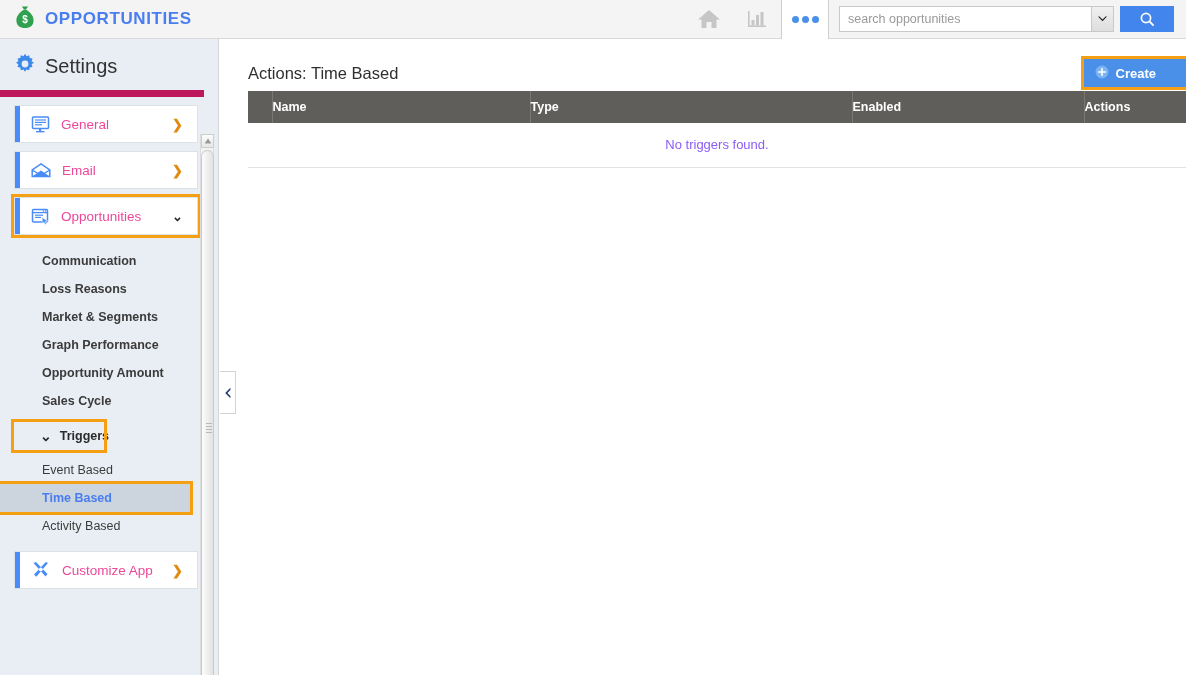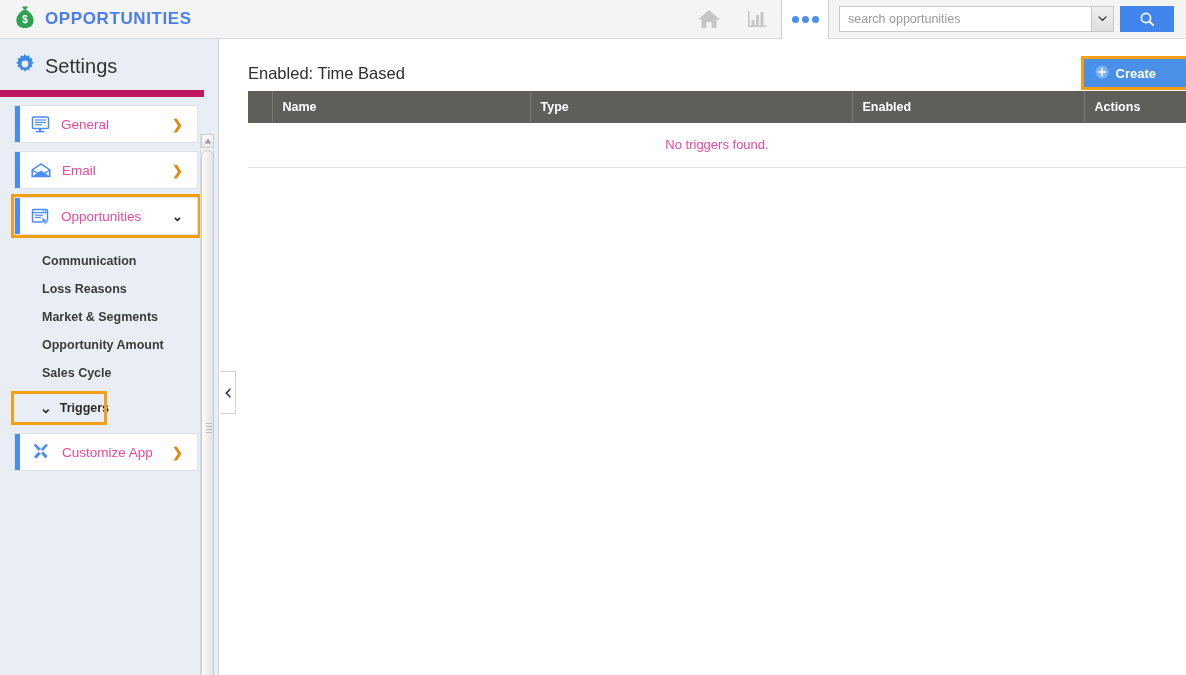--- a/index.html
+++ b/index.html
@@ -146,27 +146,27 @@
   #create-btn {
     margin-left: auto; margin-right: 0;
     background: #4a90e8; color: #ffffff; font-size: 13px; font-weight: bold;
     height: 28px; padding: 0 30px 0 11px; border: none; cursor: pointer;
     display: flex; align-items: center; gap: 7px;
     outline: 3px solid #f5a012;
   }
   #tbl { width: 938px; border-collapse: collapse; margin-left: 12px; table-layout: fixed; }
   #tbl thead th {
     background: #605e5b; color: #ffffff; font-size: 12.5px; font-weight: bold;
-    text-align: left; height: 32px; padding-left: 10px;
+    text-align: left; height: 32px; 
     border-right: 1px solid #7a7875;
   }
   #tbl thead th:last-child { border-right: none; }
   #tbl thead th.chk { width: 24px; padding: 0; }
   #empty-row td {
-    text-align: center; font-size: 13px; color: #ec4899;
+    text-align: center; font-size: 13px; color: #8b5cf6;
     padding: 14px 0 15px 0; border-bottom: 1px solid #e2e2e2;
   }
 </style>
 </head>
 <body>
 
 <div id="topbar">
   <div id="brand">
     <span>
       <svg width="22" height="24" viewBox="0 0 22 24">
@@ -267,27 +267,33 @@
       </svg>
     </span>
     <span class="nc-label">Opportunities</span>
     <span class="nc-chev dark">⌄</span>
   </div>
 
   <div style="margin-top:12px;">
     <div class="sub-item">Communication</div>
     <div class="sub-item">Loss Reasons</div>
     <div class="sub-item">Market &amp; Segments</div>
+    <div class="sub-item">Graph Performance</div>
     <div class="sub-item">Opportunity Amount</div>
     <div class="sub-item">Sales Cycle</div>
   </div>
 
   <div class="grp-item highlight" style="margin-top:7px;">
     <span style="font-size:14px;">⌄</span>
     <span>Triggers</span>
+  </div>
+  <div style="margin-top:6px;">
+    <div class="leaf-item">Event Based</div>
+    <div class="leaf-item selected highlight">Time Based</div>
+    <div class="leaf-item">Activity Based</div>
   </div>
 
   <div class="nav-card" style="margin-top:11px;">
     <span class="nc-icon">
       <svg width="20" height="19" viewBox="0 0 20 19">
         <path d="M2.5 2 L5 1 L16.5 13 L14.5 15.5 z" fill="#4a8cf7"></path>
         <path d="M17 2 L14.8 1 L3 13.4 L5.3 15.8 z" fill="#4a8cf7"></path>
         <circle cx="9.8" cy="8.4" r="1.9" fill="#ffffff"></circle>
       </svg>
     </span>
@@ -308,21 +314,21 @@
 </div>
 
 <div id="collapse-tab">
   <svg width="8" height="12" viewBox="0 0 8 12">
     <path d="M6.4 0.8 L1.2 6 L6.4 11.2 L6.4 9 L3.4 6 L6.4 3 z" fill="#1e3a6e"></path>
   </svg>
 </div>
 
 <div id="main">
   <div id="page-head">
-    <span id="page-title">Enabled: Time Based</span>
+    <span id="page-title">Actions: Time Based</span>
     <button id="create-btn">
       <span>
         <svg width="14" height="14" viewBox="0 0 14 14">
           <circle cx="7" cy="7" r="6.4" fill="#7eb3f2"></circle>
           <rect x="6.2" y="3.2" width="1.6" height="7.6" fill="#ffffff"></rect>
           <rect x="3.2" y="6.2" width="7.6" height="1.6" fill="#ffffff"></rect>
         </svg>
       </span>
       <span>Create</span>
     </button>

